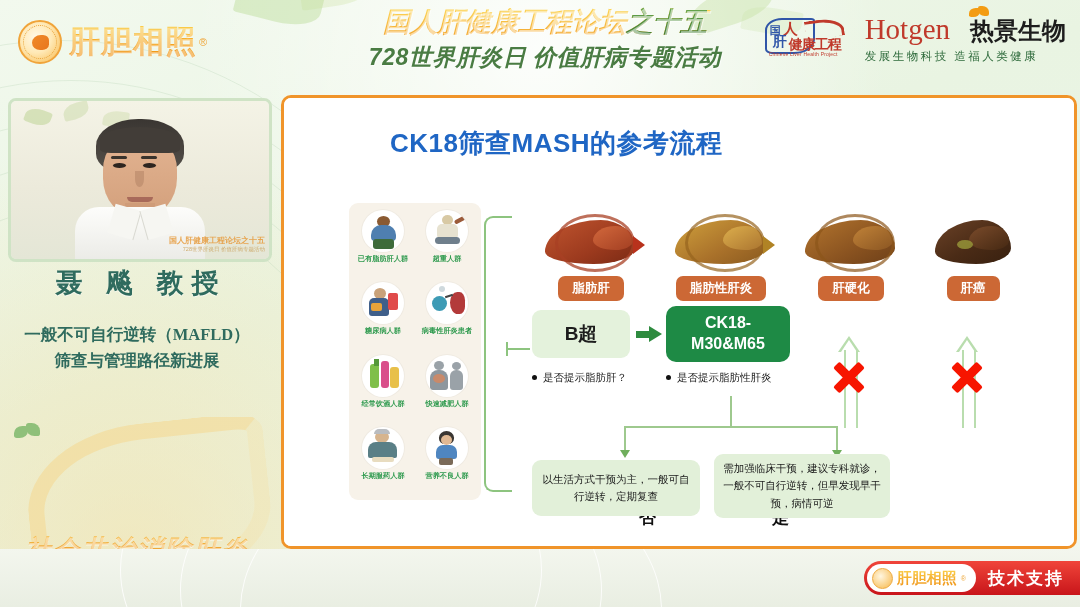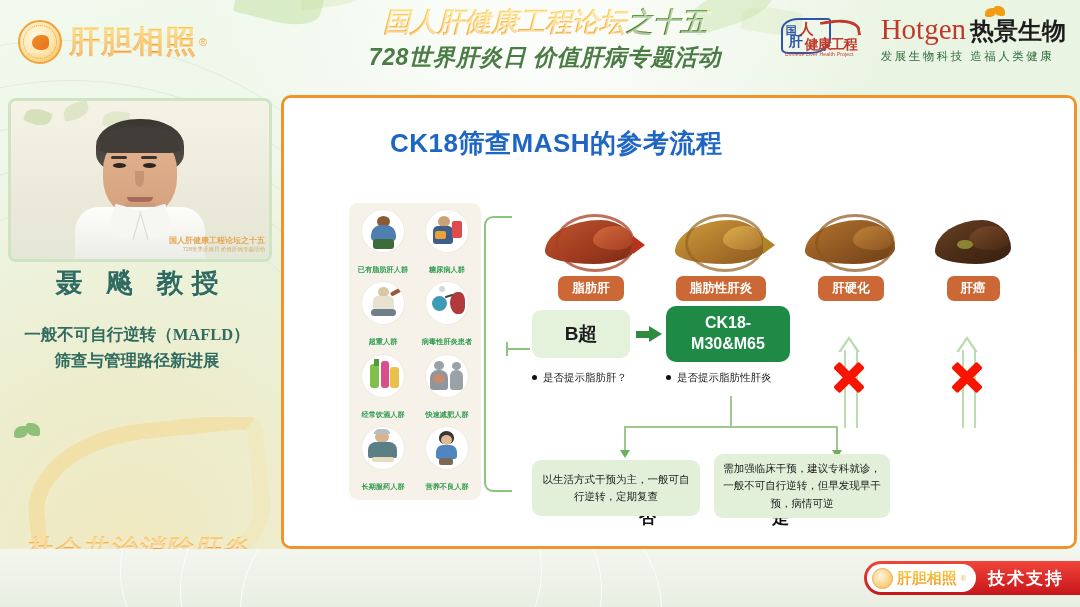--- a/index.html
+++ b/index.html
@@ -48,21 +48,21 @@
   #clhp-logo .lv{position:absolute;left:4px;top:4px;width:46px;height:32px;
     border:2px solid #2f55a8;border-radius:34% 8% 42% 14%;}
   #clhp-logo .g1{position:absolute;left:9px;top:9px;font-size:11px;font-weight:bold;color:#2f55a8;}
   #clhp-logo .g2{position:absolute;left:22px;top:6px;font-size:15px;font-weight:bold;color:#c0392b;}
   #clhp-logo .g3{position:absolute;left:12px;top:19px;font-size:14px;font-weight:bold;color:#2f55a8;}
   #clhp-logo .g4{position:absolute;left:28px;top:22px;font-size:14px;font-weight:bold;color:#c0392b;letter-spacing:-1px;}
   #clhp-logo .swoosh{position:absolute;left:44px;top:5px;width:36px;height:16px;
     border-top:3px solid #c0392b;border-right:3px solid #c0392b;border-radius:0 70% 0 0;transform:rotate(-8deg);}
   #clhp-logo .en{position:absolute;left:8px;top:37px;font-size:5px;color:#c0392b;letter-spacing:.2px;white-space:nowrap;}
   #hot-wrap{text-align:left;position:relative;}
-  #hot-row{display:flex;align-items:baseline;gap:4px;}
+  #hot-row{display:flex;align-items:baseline;gap:20px;}
   #hot-en{font-family:"Liberation Serif","DejaVu Serif",serif;font-size:29px;color:#c0392b;line-height:1;}
   #hot-cn{font-size:24px;font-weight:bold;color:#1d1d1d;line-height:1;}
   #hot-butterfly{position:absolute;left:104px;top:-9px;width:20px;height:16px;}
   #hot-butterfly div{position:absolute;background:#f39c12;border-radius:60% 20% 60% 20%;}
   #hot-tag{margin-top:5px;font-size:11.5px;color:#2f6b3c;letter-spacing:2.5px;}
 
   
   #video-frame{position:absolute;left:8px;top:98px;width:258px;height:158px;
     border:3px solid #cfe3c5;border-radius:8px;overflow:hidden;background:#e8efe2;}
   #video-bg{position:absolute;inset:0;background:linear-gradient(180deg,#f4f3e6 0%,#eceadb 55%,#e4e6d6 100%);}
@@ -133,21 +133,21 @@
 
   
   #pop-panel{position:absolute;left:65px;top:105px;width:132px;height:297px;
     background:#f7f2e9;border-radius:9px;}
   .pop-grid{position:absolute;inset:0;display:grid;grid-template-columns:1fr 1fr;
     grid-template-rows:repeat(4,1fr);gap:0;padding:4px 2px;box-sizing:border-box;}
   .pop-cell{display:flex;flex-direction:column;align-items:center;justify-content:flex-start;padding-top:3px;}
   .pop-bubble{width:42px;height:42px;border-radius:50%;background:#fff;
     display:flex;align-items:center;justify-content:center;position:relative;overflow:hidden;
     box-shadow:0 0 0 1px rgba(0,0,0,.03);}
-  .pop-label{margin-top:13px;font-size:7.2px;font-weight:bold;color:#2e9a4e;text-align:center;
+  .pop-label{margin-top:2px;font-size:7.2px;font-weight:bold;color:#2e9a4e;text-align:center;
     line-height:1.25;max-width:62px;}
   
   .fig-head{position:absolute;border-radius:50%;}
   .fig-body{position:absolute;border-radius:5px 5px 3px 3px;}
 
   
   #brace{position:absolute;left:200px;top:118px;width:26px;height:272px;
     border:2px solid #8dc47f;border-right:none;border-radius:9px 0 0 9px;}
   #brace-mid{position:absolute;left:224px;top:250px;width:22px;height:2px;background:#8dc47f;}
   #brace-nub{position:absolute;left:222px;top:244px;width:2px;height:14px;background:#8dc47f;}
@@ -342,35 +342,35 @@
           <div class="pop-cell">
             <div class="pop-bubble">
               <div class="fig-head" style="left:15px;top:6px;width:13px;height:11px;background:#8a5a32;"></div>
               <div class="fig-body" style="left:9px;top:15px;width:25px;height:16px;background:#4f7fb0;border-radius:10px 10px 4px 4px;"></div>
               <div class="fig-body" style="left:11px;top:29px;width:21px;height:10px;background:#3e6b3a;border-radius:3px;"></div>
             </div>
             <div class="pop-label">已有脂肪肝人群</div>
           </div>
           <div class="pop-cell">
             <div class="pop-bubble">
+              <div class="fig-head" style="left:16px;top:5px;width:11px;height:10px;background:#d8c9a4;"></div>
+              <div class="fig-body" style="left:11px;top:14px;width:21px;height:14px;background:#e7e2d0;"></div>
+              <div class="fig-body" style="left:9px;top:27px;width:25px;height:7px;background:#6f7f8c;border-radius:4px;"></div>
+              <div style="position:absolute;left:28px;top:8px;width:12px;height:4px;background:#9b5b3a;transform:rotate(-28deg);border-radius:2px;"></div>
+            </div>
+            <div class="pop-label">超重人群</div>
+          </div>
+          <div class="pop-cell">
+            <div class="pop-bubble">
               <div class="fig-head" style="left:12px;top:6px;width:12px;height:11px;background:#c9a27a;"></div>
               <div class="fig-body" style="left:7px;top:16px;width:20px;height:18px;background:#3f5f8a;"></div>
               <div style="position:absolute;left:26px;top:11px;width:10px;height:17px;background:#e04a4a;border-radius:2px;"></div>
               <div style="position:absolute;left:9px;top:21px;width:11px;height:8px;background:#e8a33a;border-radius:2px;"></div>
             </div>
             <div class="pop-label">糖尿病人群</div>
-          </div>
-          <div class="pop-cell">
-            <div class="pop-bubble">
-              <div class="fig-head" style="left:16px;top:5px;width:11px;height:10px;background:#d8c9a4;"></div>
-              <div class="fig-body" style="left:11px;top:14px;width:21px;height:14px;background:#e7e2d0;"></div>
-              <div class="fig-body" style="left:9px;top:27px;width:25px;height:7px;background:#6f7f8c;border-radius:4px;"></div>
-              <div style="position:absolute;left:28px;top:8px;width:12px;height:4px;background:#9b5b3a;transform:rotate(-28deg);border-radius:2px;"></div>
-            </div>
-            <div class="pop-label">超重人群</div>
           </div>
           <div class="pop-cell">
             <div class="pop-bubble">
               <div style="position:absolute;left:6px;top:14px;width:15px;height:15px;border-radius:50%;background:#3d9bb5;"></div>
               <div style="position:absolute;left:24px;top:10px;width:15px;height:22px;border-radius:56% 44% 40% 60%;background:#b33a3a;"></div>
               <div style="position:absolute;left:19px;top:13px;width:8px;height:2px;background:#444;transform:rotate(-18deg);"></div>
               <div style="position:absolute;left:13px;top:4px;width:6px;height:6px;border-radius:50%;background:#cfd9dd;"></div>
             </div>
             <div class="pop-label">病毒性肝炎患者</div>
           </div>

